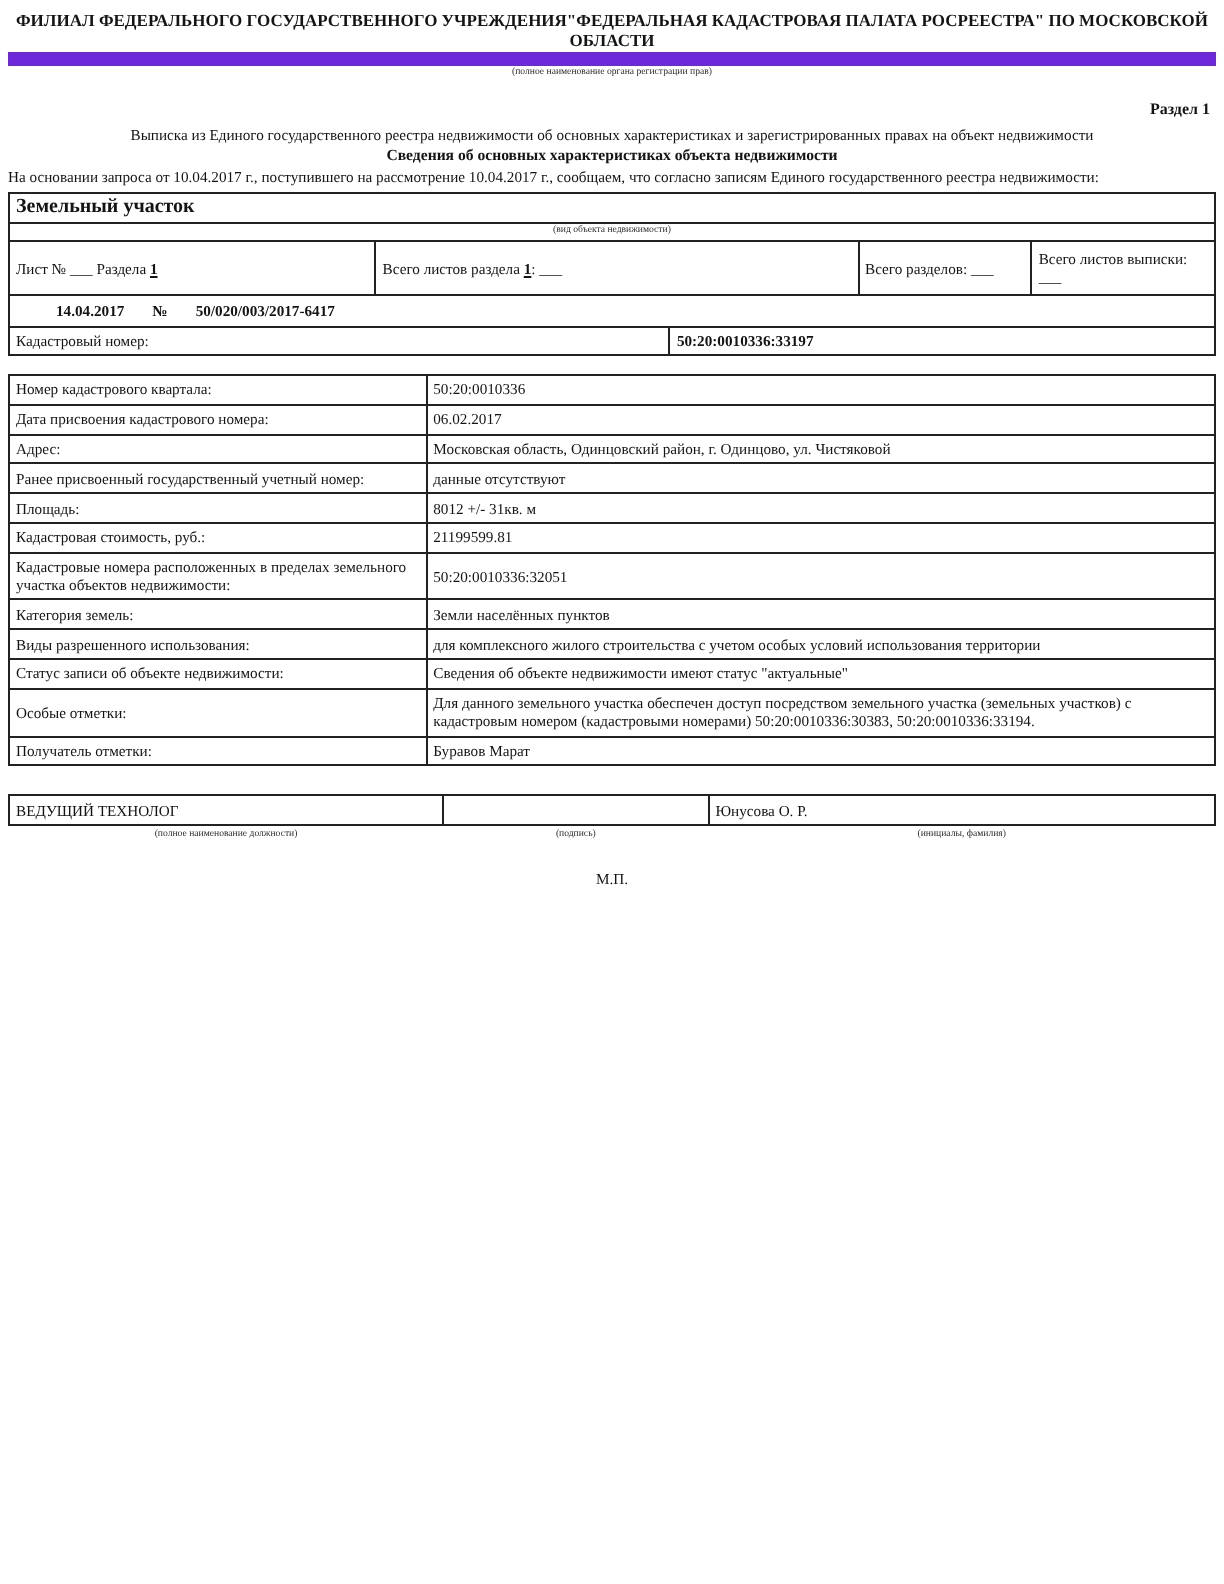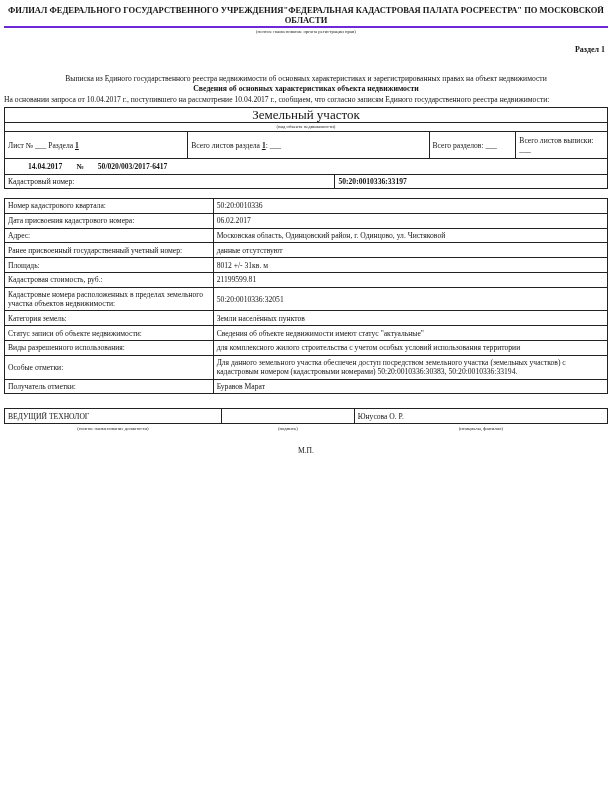--- a/index.html
+++ b/index.html
@@ -11,51 +11,51 @@
     font-family: "Liberation Serif", "DejaVu Serif", serif;
     position: relative;
     padding: 5px 4px;
     overflow: hidden;
   }
   .org-header {
     font-weight: bold;
     text-align: center;
     font-size: 8.5px;
     line-height: 10px;
-    border-bottom: 2px solid #6d28d9;
+    border-bottom: 7px solid #6d28d9;
     padding: 0 2px 1px 2px;
   }
   .org-caption {
     text-align: center;
     font-size: 4.8px;
     line-height: 8px;
     color: #2a2a2a;
   }
   .section-label {
     text-align: right;
     font-weight: bold;
     font-size: 8px;
     margin-top: 9px;
     padding-right: 3px;
   }
-  .intro-title { text-align: center; font-size: 7.6px; line-height: 9px; margin-top: 20px; padding: 0 18px; }
+  .intro-title { text-align: center; font-size: 7.6px; line-height: 9px; margin-top: 4px; padding: 0 18px; }
   .intro-subtitle { text-align: center; font-weight: bold; font-size: 7.8px; line-height: 9px; margin-top: 1px; }
   .intro-basis { font-size: 7.6px; line-height: 9px; margin-top: 2px; }
 
   table { border-collapse: collapse; width: 100%; table-layout: fixed; }
   td {
     border: 1px solid #222;
     font-size: 7.6px;
     line-height: 9px;
     padding: 2px 3px;
     vertical-align: middle;
     word-wrap: break-word;
   }
   .head-table { margin-top: 3px; }
-  .obj-type { font-weight: normal; font-size: 13px; padding: 2px 3px 3px 3px; text-align: center; }
+  .obj-type { font-weight: bold; font-size: 10px; padding: 2px 3px 3px 3px; }
   .obj-caption { text-align: center; font-size: 4.8px; line-height: 6px; padding: 1px 3px; color: #2a2a2a; }
   .sheets-cell { padding: 4px 3px; }
   .num-u { font-weight: bold; text-decoration: underline; }
   .doc-row { font-weight: bold; padding: 3px 23px; }
   .doc-row .sp { display: inline-block; margin-right: 14px; }
   .cad-table { margin-top: -1px; }
   .cad-value { font-weight: bold; }
 
   .details-table { margin-top: 9px; border-radius: 22px; }
   .details-table td { padding: 2.4px 3px; }
@@ -158,26 +158,26 @@
         </tr>
     <tr>
           <td>Кадастровые номера расположенных в пределах земельного участка объектов недвижимости:</td>
           <td>50:20:0010336:32051</td>
         </tr>
     <tr>
           <td>Категория земель:</td>
           <td>Земли населённых пунктов</td>
         </tr>
     <tr>
+          <td>Виды разрешенного использования:</td>
+          <td>для комплексного жилого строительства с учетом особых условий использования территории</td>
+        </tr>
+    <tr>
           <td>Статус записи об объекте недвижимости:</td>
           <td>Сведения об объекте недвижимости имеют статус "актуальные"</td>
-        </tr>
-    <tr>
-          <td>Виды разрешенного использования:</td>
-          <td>для комплексного жилого строительства с учетом особых условий использования территории</td>
         </tr>
     <tr>
           <td>Особые отметки:</td>
           <td>Для данного земельного участка обеспечен доступ посредством земельного участка (земельных участков) с кадастровым номером (кадастровыми номерами) 50:20:0010336:30383, 50:20:0010336:33194.</td>
         </tr>
     <tr>
           <td>Получатель отметки:</td>
           <td>Буравов Марат</td>
         </tr>
   </tbody>

